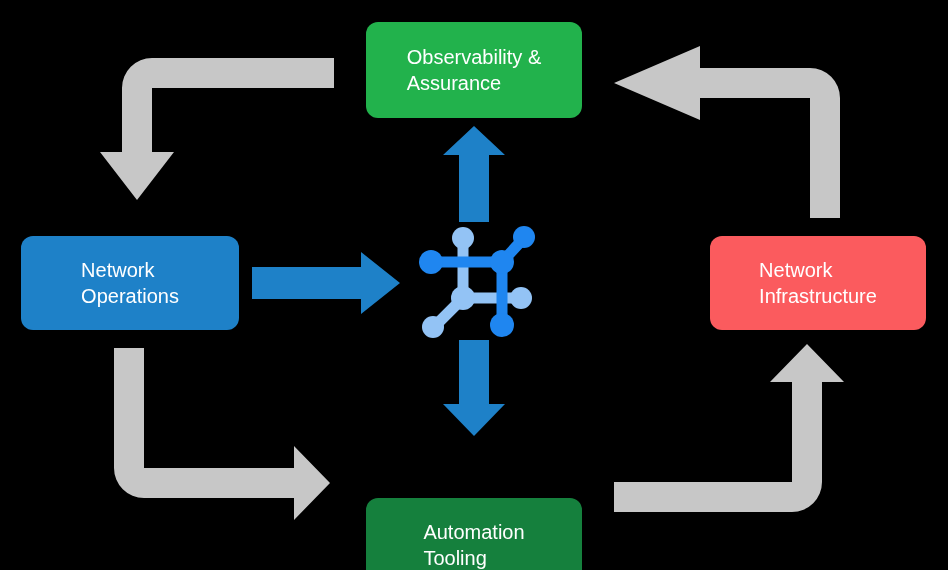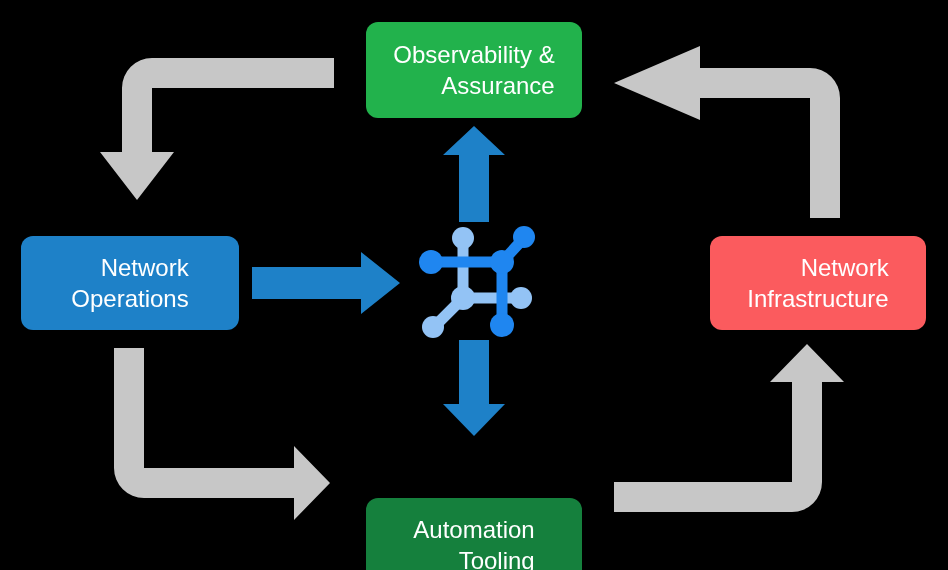--- a/index.html
+++ b/index.html
@@ -25,23 +25,23 @@
     top: 0;
     width: 948px;
     height: 570px;
   }
   .node-box {
     position: absolute;
     border-radius: 12px;
     display: flex;
     align-items: center;
     justify-content: center;
-    text-align: right;
+    text-align: left;
     color: #ffffff;
-    font-size: 24px;
+    font-size: 20px;
     line-height: 1.30;
     font-family: "Liberation Sans", sans-serif;
     box-sizing: border-box;
     padding: 20px 10px;
     white-space: pre-line;
   }
   #box-observability {
     left: 366px; top: 22px; width: 216px; height: 96px;
   }
   #box-netops {

